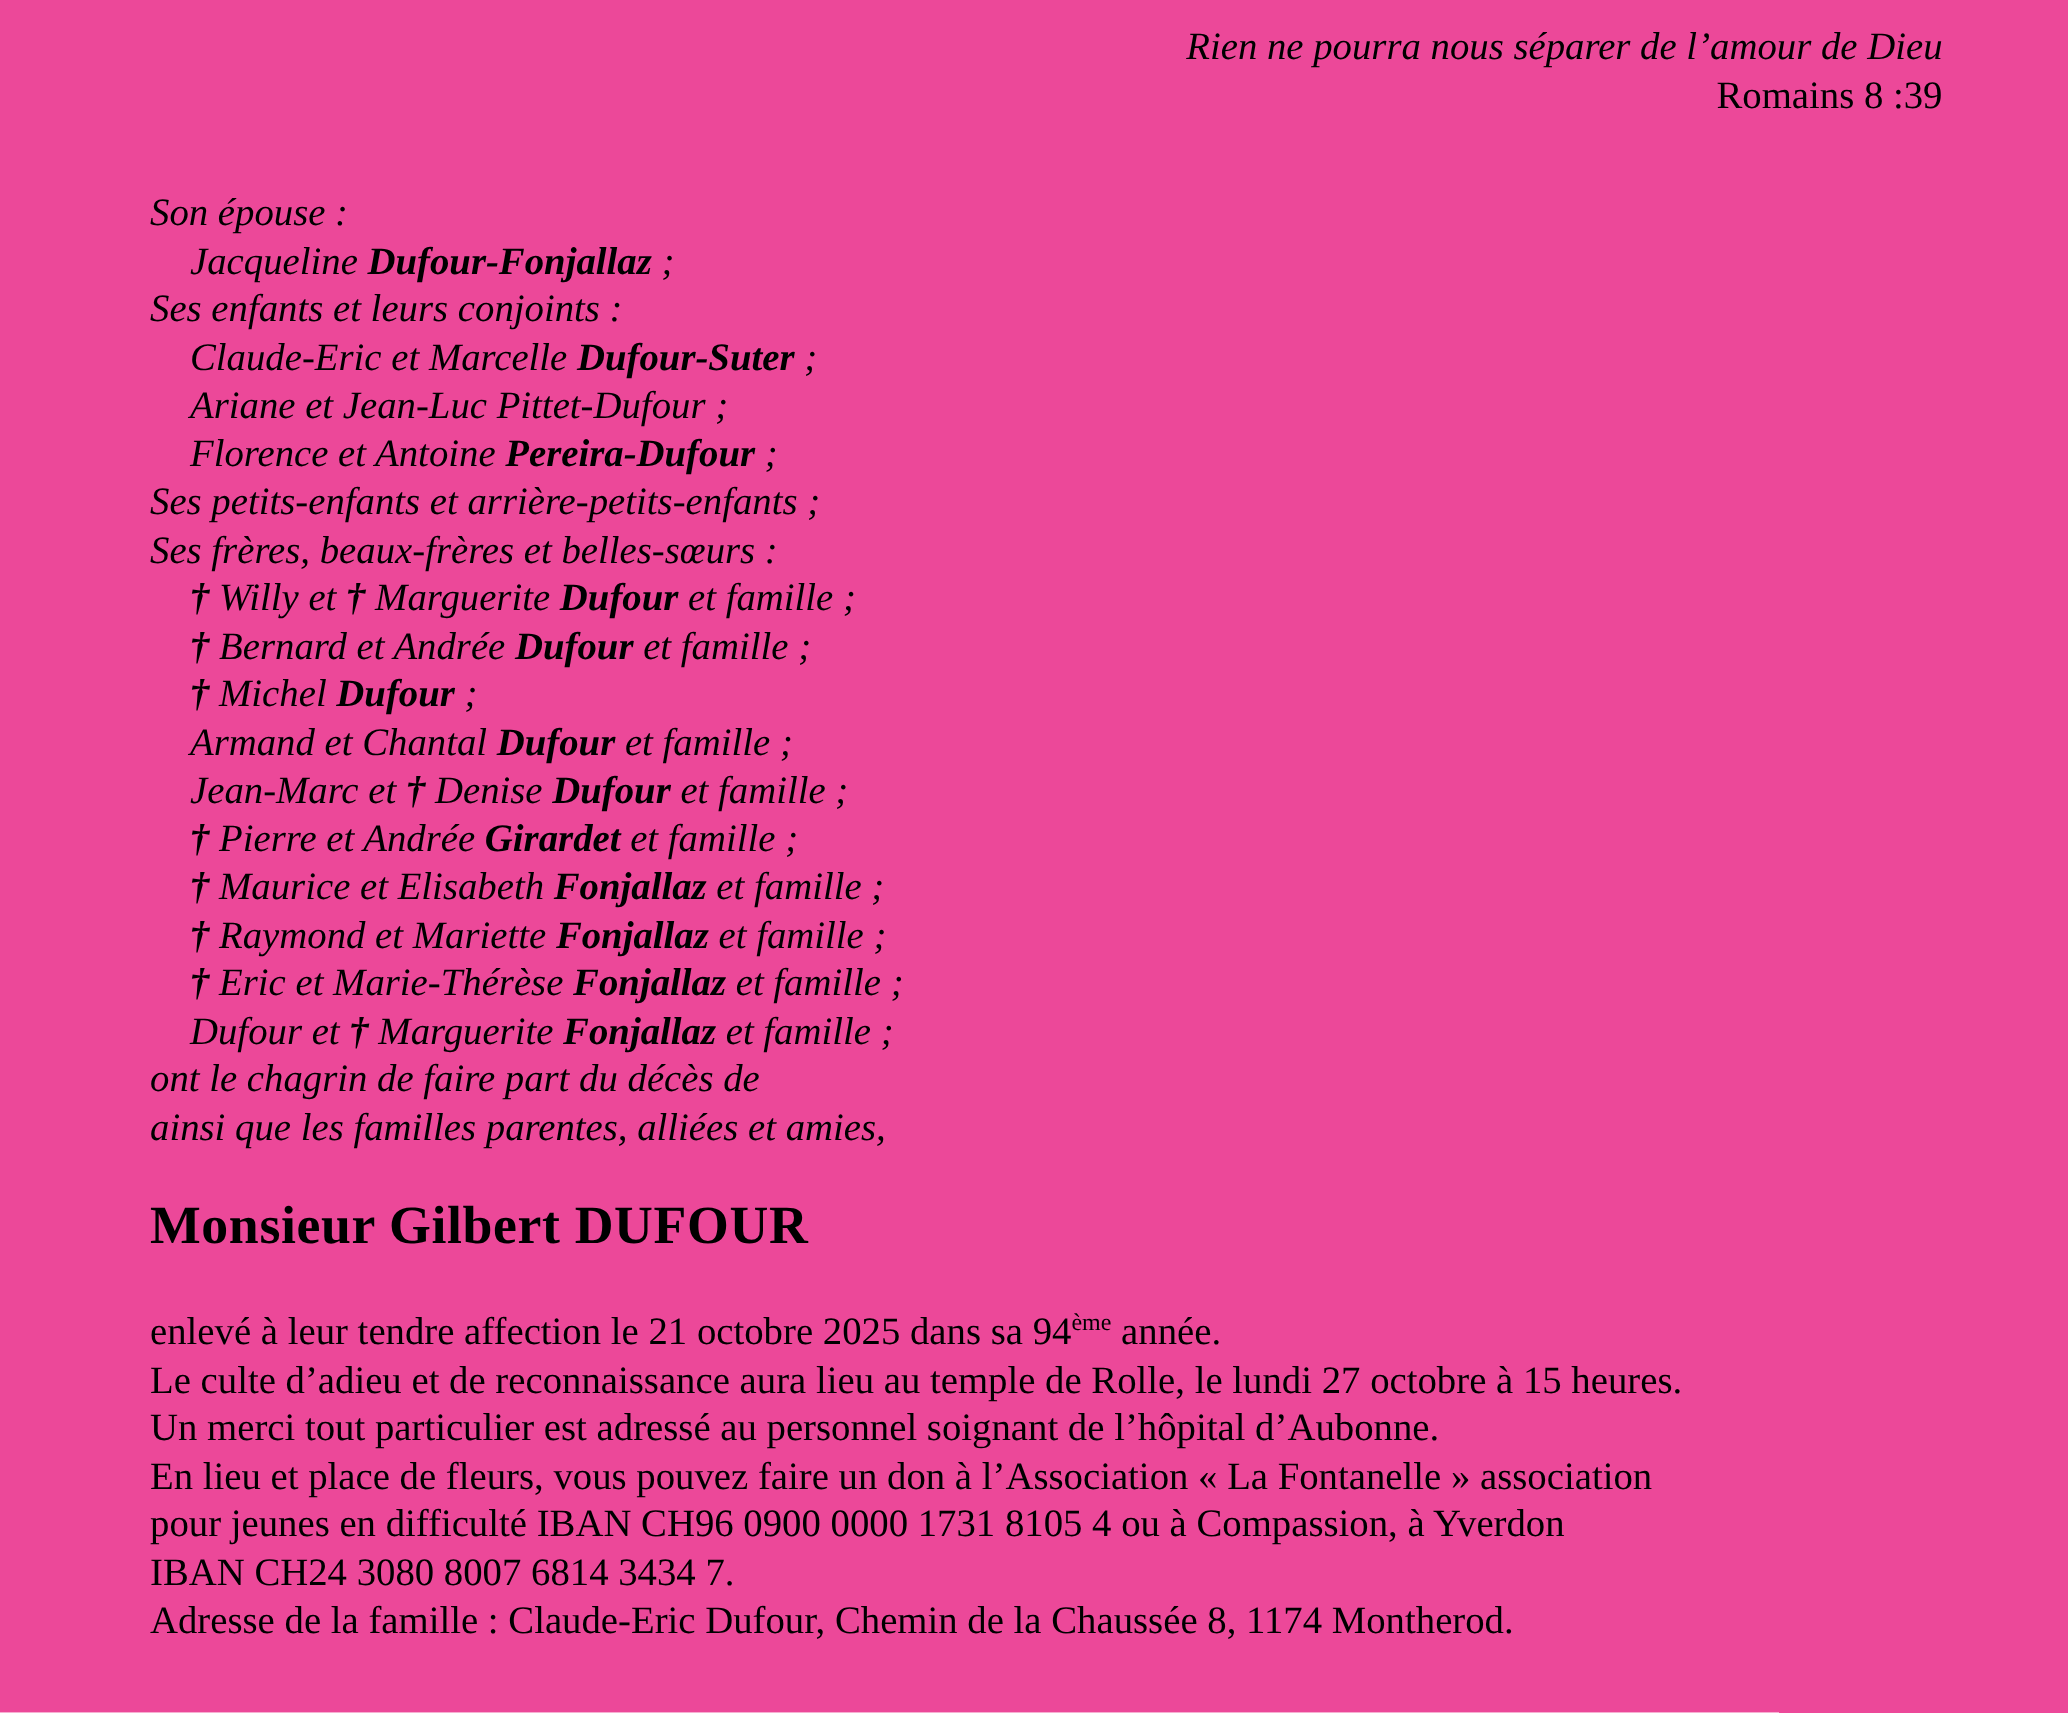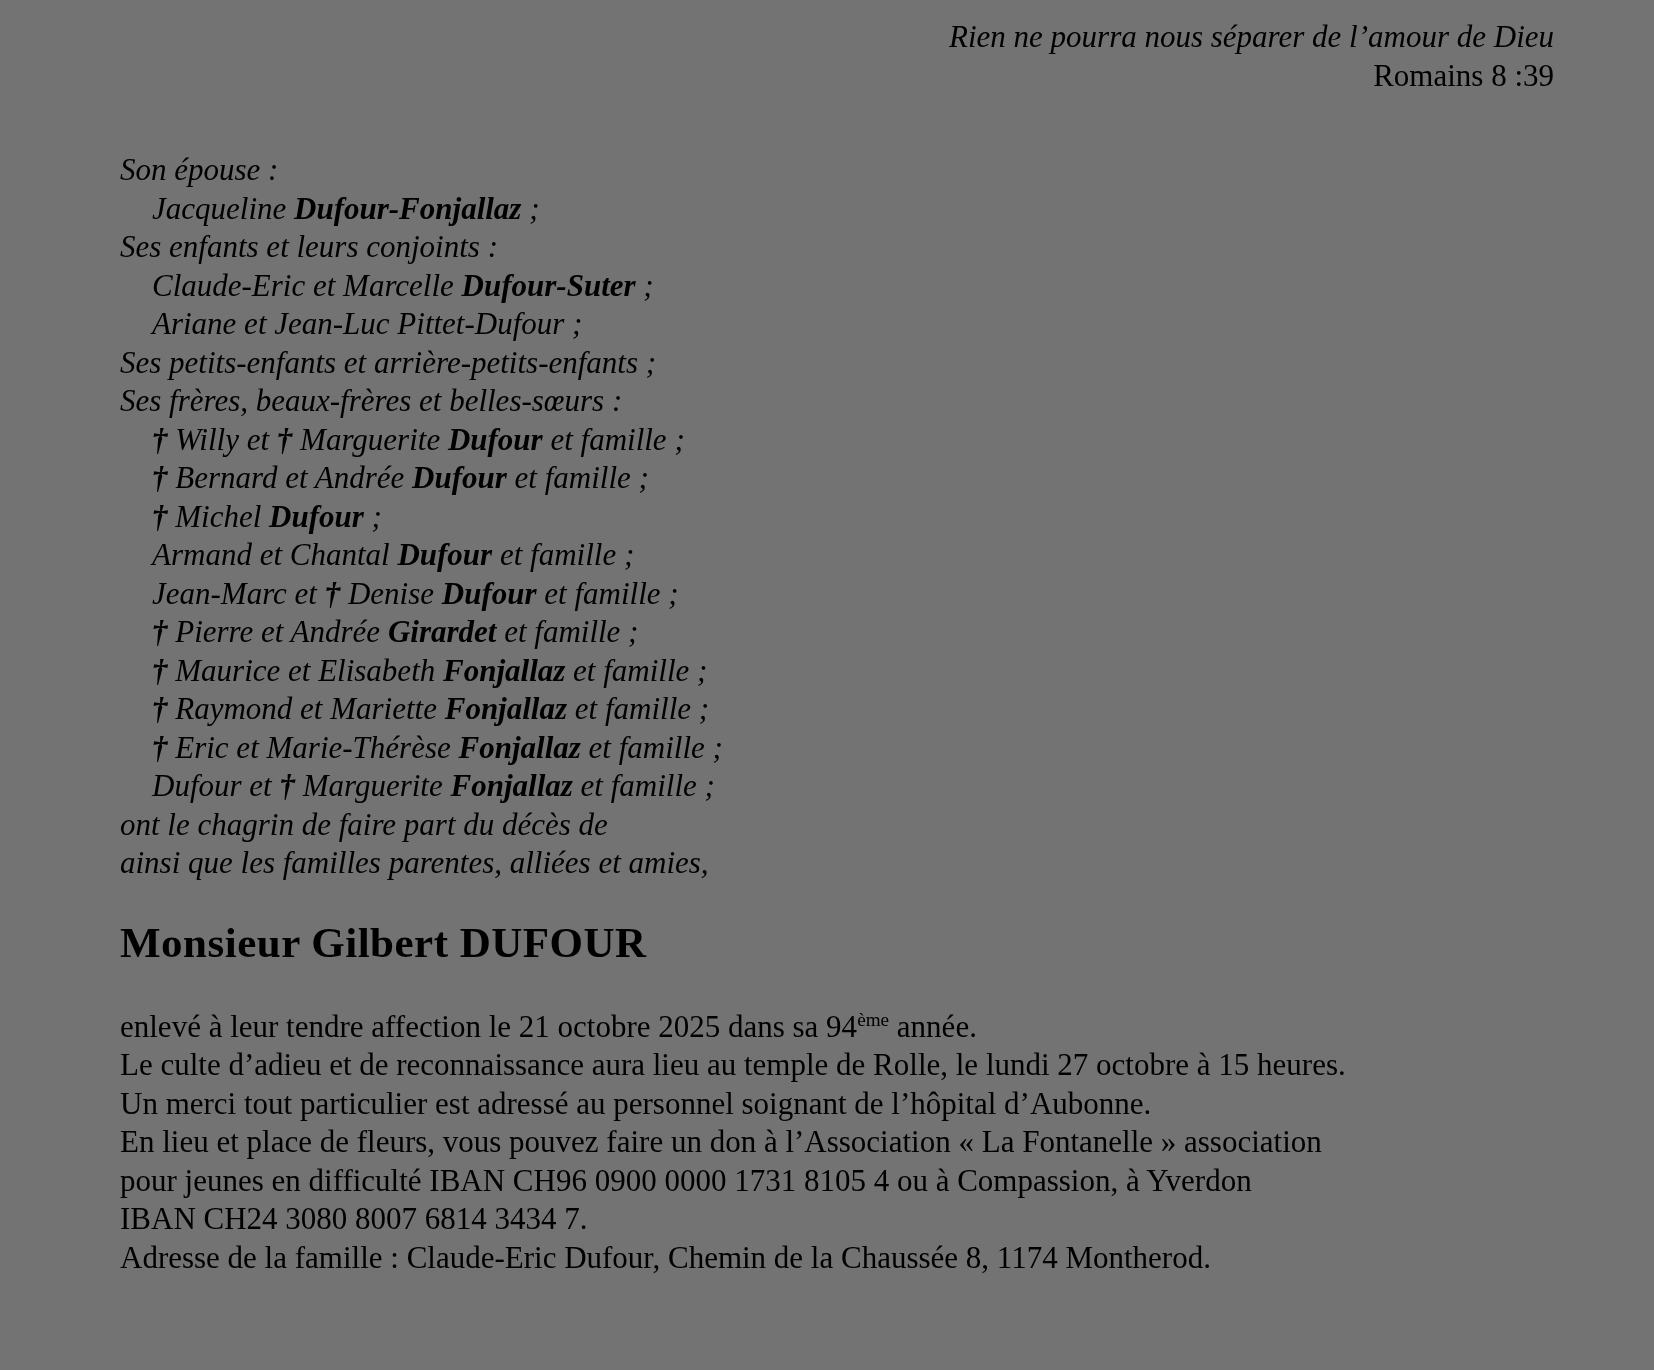--- a/index.html
+++ b/index.html
@@ -1,21 +1,21 @@
 <!DOCTYPE html>
 <html lang="fr"><head>
 <meta charset="utf-8">
 <style>
   html, body { margin: 0; padding: 0; background: #ffffff; }
   .page {
     position: relative;
     width: 1654px;
     height: 1370px;
     box-sizing: border-box;
-    background: #737373;
+    background: #ec4899;
     color: #000000;
     font-family: "Liberation Serif", "DejaVu Serif", serif;
     font-size: 31px;
     line-height: 38.5px;
     padding: 18px 100px 0 120px;
     overflow: hidden;
   }
   .quote { text-align: right; }
   .quote .italic { font-style: italic; }
   .family { margin-top: 56px; font-style: italic; }
@@ -41,20 +41,21 @@
     <div class="line italic">Rien ne pourra nous séparer de l’amour de Dieu</div>
     <div class="line">Romains 8 :39</div>
   </div>
 
   <div class="family" id="family-list">
       <div class="line"><span>Son épouse :</span></div>
       <div class="line indent"><span>Jacqueline </span><span class="bold">Dufour-Fonjallaz</span><span> ;</span></div>
       <div class="line"><span>Ses enfants et leurs conjoints :</span></div>
       <div class="line indent"><span>Claude-Eric et Marcelle </span><span class="bold">Dufour-Suter</span><span> ;</span></div>
       <div class="line indent"><span>Ariane et Jean-Luc Pittet-Dufour ;</span></div>
+      <div class="line indent"><span>Florence et Antoine </span><span class="bold">Pereira-Dufour</span><span> ;</span></div>
       <div class="line"><span>Ses petits-enfants et arrière-petits-enfants ;</span></div>
       <div class="line"><span>Ses frères, beaux-frères et belles-sœurs :</span></div>
       <div class="line indent"><span class="bold">† </span><span>Willy et </span><span class="bold">† </span><span>Marguerite </span><span class="bold">Dufour</span><span> et famille ;</span></div>
       <div class="line indent"><span class="bold">† </span><span>Bernard et Andrée </span><span class="bold">Dufour</span><span> et famille ;</span></div>
       <div class="line indent"><span class="bold">† </span><span>Michel </span><span class="bold">Dufour</span><span> ;</span></div>
       <div class="line indent"><span>Armand et Chantal </span><span class="bold">Dufour</span><span> et famille ;</span></div>
       <div class="line indent"><span>Jean-Marc et </span><span class="bold">† </span><span>Denise </span><span class="bold">Dufour</span><span> et famille ;</span></div>
       <div class="line indent"><span class="bold">† </span><span>Pierre et Andrée </span><span class="bold">Girardet</span><span> et famille ;</span></div>
       <div class="line indent"><span class="bold">† </span><span>Maurice et Elisabeth </span><span class="bold">Fonjallaz</span><span> et famille ;</span></div>
       <div class="line indent"><span class="bold">† </span><span>Raymond et Mariette </span><span class="bold">Fonjallaz</span><span> et famille ;</span></div>

